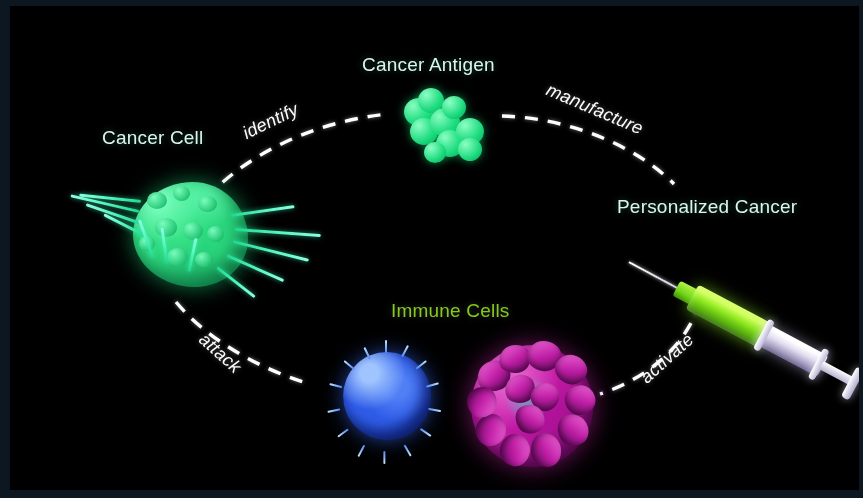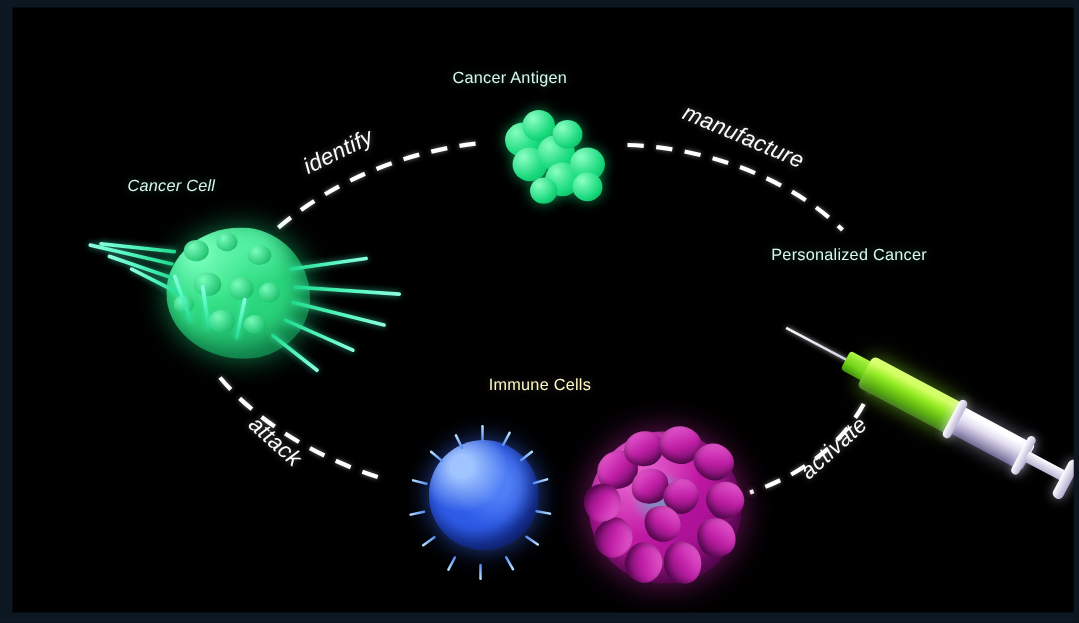--- a/index.html
+++ b/index.html
@@ -5,24 +5,24 @@
 <style>
   html,body{margin:0;padding:0;background:#0d1620;}
   body{width:863px;height:498px;overflow:hidden;
        font-family:"Liberation Sans","DejaVu Sans",sans-serif;}
 
   #frame{position:absolute;left:0;top:0;width:863px;height:498px;
          background:#0c1722;box-sizing:border-box;padding:6px 4px 8px 10px;}
   #canvas{position:relative;width:849px;height:484px;background:#000;
           overflow:hidden;}
 
-  .lbl{position:absolute;white-space:nowrap;font-size:13px;
+  .lbl{position:absolute;white-space:nowrap;font-size:19px;
        letter-spacing:.2px;pointer-events:none;}
   .lbl.mint{color:#d9f7ec;text-shadow:0 0 7px rgba(120,255,200,.30);}
-  .lbl.white{color:#fef9c3;text-shadow:0 0 6px rgba(255,255,255,.22);}
+  .lbl.white{color:#84cc16;text-shadow:0 0 6px rgba(255,255,255,.22);}
 
   .verb{position:absolute;white-space:nowrap;color:#fdfdfd;
         font-size:18px;font-style:italic;letter-spacing:.3px;
         text-shadow:0 0 5px rgba(255,255,255,.35);}
 
   .arc{position:absolute;}
   .arc svg{overflow:visible;display:block;}
   .arc path{fill:none;stroke:#ffffff;stroke-width:3.4;
             stroke-linecap:butt;stroke-dasharray:13 10;
             filter:drop-shadow(0 0 2px rgba(255,255,255,.45));}
@@ -193,21 +193,21 @@
       <div class="ruffle" style="left:92px;top:76px;width:32px;height:30px;transform:rotate(62deg);"></div>
       <div class="ruffle" style="left:64px;top:96px;width:34px;height:30px;transform:rotate(82deg);"></div>
       <div class="ruffle" style="left:34px;top:96px;width:32px;height:30px;transform:rotate(104deg);"></div>
       <div class="ruffle" style="left:10px;top:76px;width:32px;height:30px;transform:rotate(126deg);"></div>
       <div class="ruffle" style="left:2px;top:48px;width:30px;height:30px;transform:rotate(146deg);"></div>
       <div class="ruffle" style="left:40px;top:36px;width:30px;height:28px;transform:rotate(-14deg);"></div>
       <div class="ruffle" style="left:66px;top:44px;width:28px;height:28px;transform:rotate(22deg);"></div>
       <div class="ruffle" style="left:50px;top:66px;width:30px;height:28px;transform:rotate(58deg);"></div>
     </div>
 
-    <div class="lbl mint" style="left:92px;top:135px;font-style:italic;">Cancer Cell</div>
+    <div class="lbl mint" style="left:92px;top:121px;">Cancer Cell</div>
     <div class="lbl mint" style="left:352px;top:48px;">Cancer Antigen</div>
     <div class="lbl mint" style="left:607px;top:190px;">Personalized Cancer</div>
     <div class="lbl white" style="left:381px;top:294px;">Immune Cells</div>
 
     <div class="verb" style="left:231px;top:105px;transform:rotate(-26deg);">identify</div>
     <div class="verb" style="left:533px;top:93px;transform:rotate(23deg);">manufacture</div>
     <div class="verb" style="left:625px;top:342px;transform:rotate(-42deg);">activate</div>
     <div class="verb" style="left:185px;top:337px;transform:rotate(42deg);">attack</div>
 
   </div>

